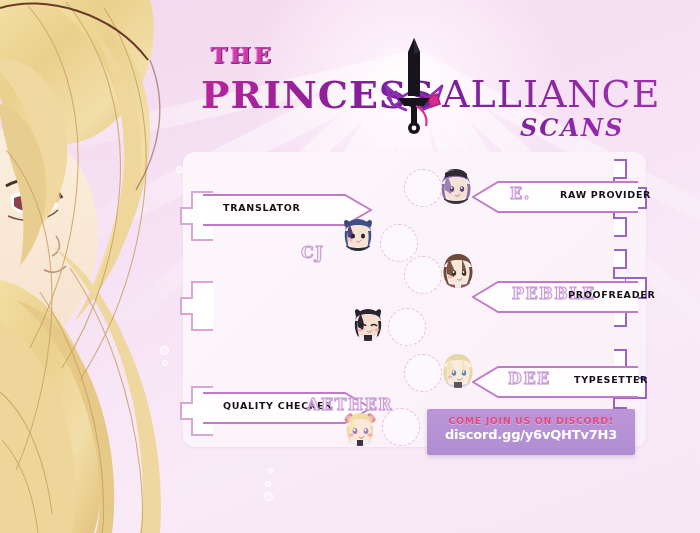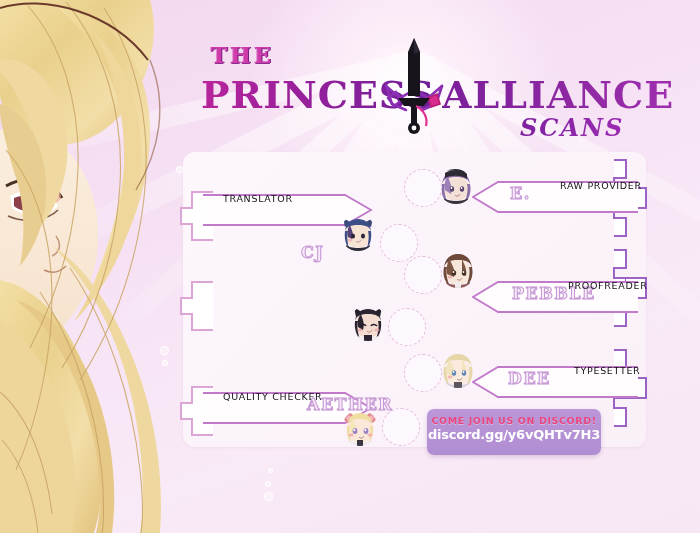--- a/index.html
+++ b/index.html
@@ -30,21 +30,21 @@
   .logo-the{position:absolute;left:25px;top:2px;font-size:22px;letter-spacing:3px;
       font-family:"DejaVu Serif", serif;font-weight:700;color:#cf3ba8;
       -webkit-text-stroke:0px;
       text-shadow:1px 0 0 #7a1d86, -1px 0 0 #e37fd0, 0 1px 0 #8b2a90;}
   .logo-princess{position:absolute;left:15px;top:32px;font-size:38px;letter-spacing:1px;
       font-family:"DejaVu Serif", serif;font-weight:700;
       background:linear-gradient(90deg,#b8249b 0%,#8e1f9b 55%,#6d1f96 100%);
       -webkit-background-clip:text;background-clip:text;color:transparent;
       text-shadow:none;}
   .logo-alliance{position:absolute;left:256px;top:32px;font-size:38px;letter-spacing:1px;
-      font-family:"DejaVu Serif", serif;font-weight:700;
+      font-family:"DejaVu Serif", serif;font-weight:400;
       background:linear-gradient(90deg,#7c1f9a 0%,#8f28a3 60%,#a02fb0 100%);
       -webkit-background-clip:text;background-clip:text;color:transparent;}
   .logo-scans{position:absolute;left:334px;top:73px;font-size:24px;letter-spacing:2px;
       font-family:"DejaVu Serif", serif;font-weight:700;
       background:linear-gradient(90deg,#7e22a0 0%,#9b2bb2 100%);
       -webkit-background-clip:text;background-clip:text;color:transparent;font-style:italic;}
   .sword{position:absolute;left:196px;top:-4px;width:64px;height:104px;}
 
   
   .panel{position:absolute;left:183px;top:152px;width:463px;height:295px;
@@ -52,36 +52,36 @@
      border-radius:12px;box-shadow:0 1px 3px rgba(150,90,150,.10);}
 
   
   .bracket{position:absolute;}
   .bracket svg{display:block;}
 
   
   .row{position:absolute;height:34px;}
   .tag{position:absolute;top:0;left:0;height:34px;}
   .tag svg{display:block;}
-  .role{position:absolute;top:0;font-size:9.5px;font-weight:400;letter-spacing:.7px;
+  .role{position:absolute;top:9px;font-size:9.5px;font-weight:700;letter-spacing:.7px;
         color:#141218;font-family:"DejaVu Sans", sans-serif;white-space:nowrap;padding-left:8px;}
   .name{position:absolute;top:4px;font-size:16px;font-weight:700;letter-spacing:1.5px;
         color:#f7ecf8;font-family:"DejaVu Serif", serif;white-space:nowrap;
         -webkit-text-stroke:1px #c79ad6;
         text-shadow:0 0 1px #c79ad6;}
 
   .avatar{position:absolute;width:36px;height:36px;border-radius:50%;overflow:hidden;}
   .avatar svg{display:block;}
   .ph{position:absolute;width:36px;height:36px;border-radius:50%;
       border:1.4px dashed #e5bcdd;background:#fdf8fd;}
 
   
-  .discord{position:absolute;left:427px;top:409px;width:174px;height:46px;
+  .discord{position:absolute;left:427px;top:409px;width:208px;height:46px;
      background:linear-gradient(180deg,#bb96d8 0%,#b08ed2 100%);
-     border-radius:7px;box-shadow:0 2px 4px rgba(120,70,140,.22);}
+     border-radius:2px;box-shadow:0 2px 4px rgba(120,70,140,.22);}
   .dtop{position:absolute;left:0;right:0;top:6px;text-align:center;
      font-size:9.5px;font-weight:700;letter-spacing:.6px;color:#e8467f;
      font-family:"DejaVu Sans", sans-serif;
      text-shadow:0 1px 0 rgba(255,255,255,.35);}
   .dlink{position:absolute;left:0;right:0;top:18px;text-align:center;
      font-size:13px;font-weight:700;letter-spacing:-.2px;color:#ffffff;
      font-family:"DejaVu Sans", sans-serif;}
 
   .bubble{position:absolute;border-radius:50%;border:1px solid rgba(255,255,255,.95);
      background:rgba(255,255,255,.35);}

